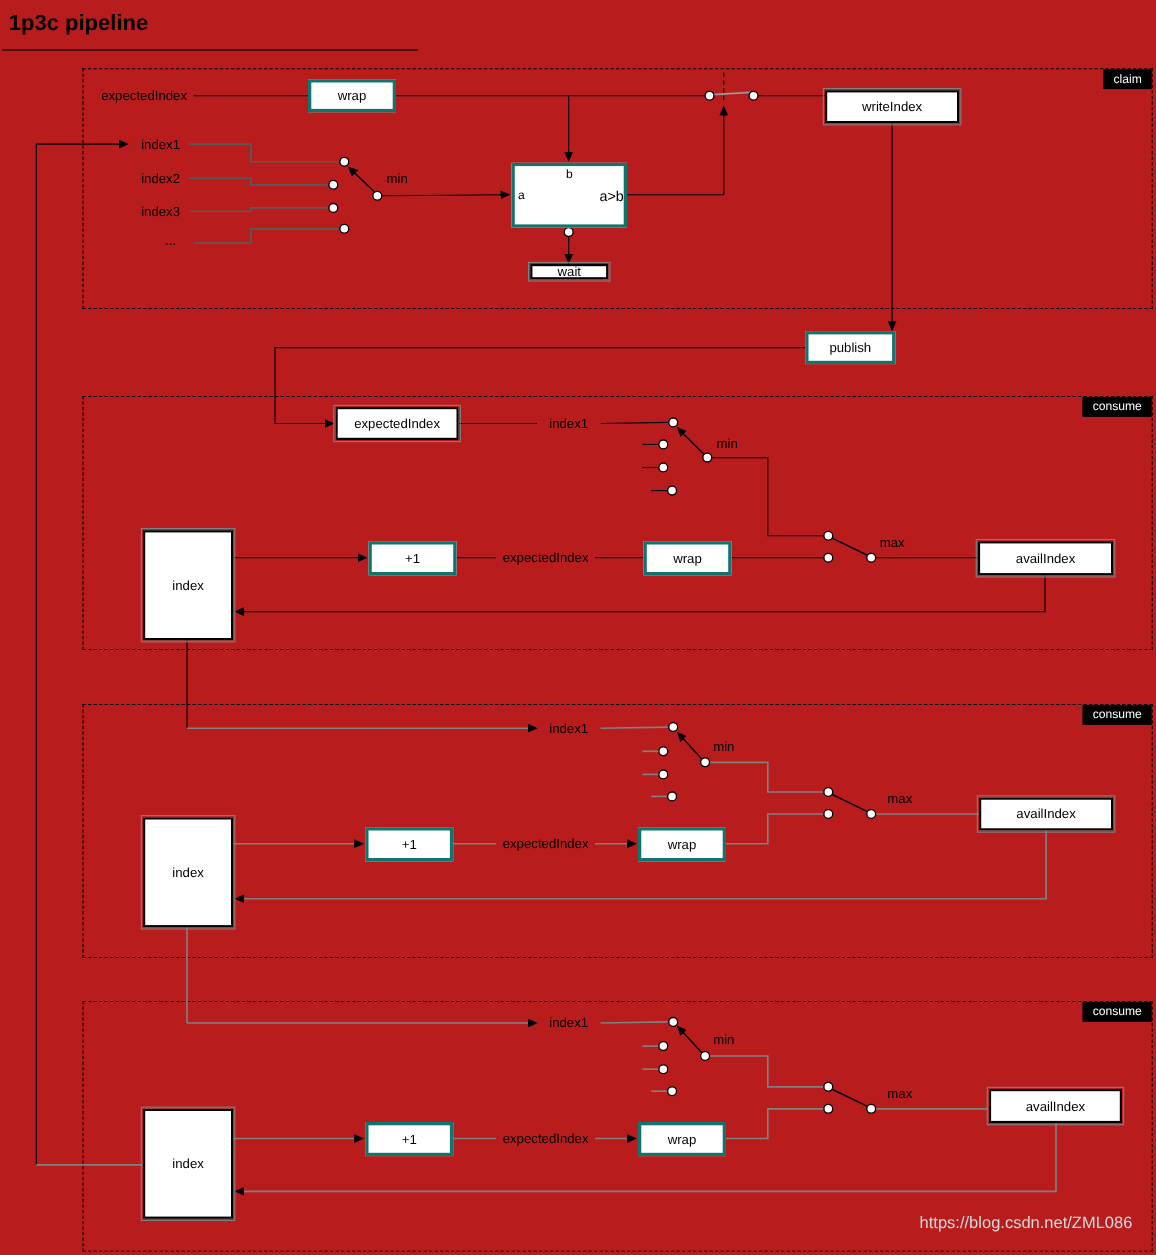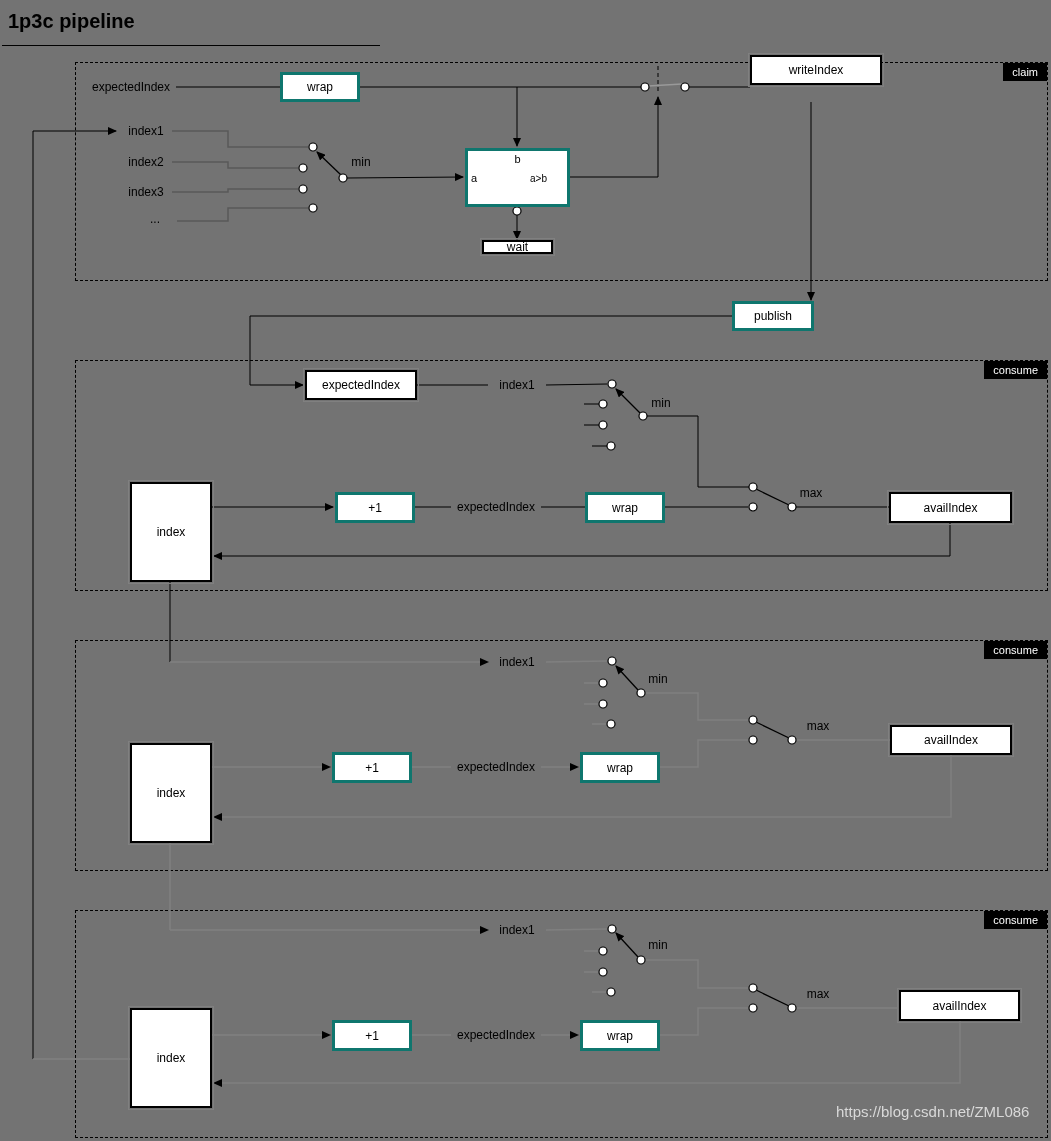--- a/index.html
+++ b/index.html
@@ -1,32 +1,32 @@
 <!DOCTYPE html>
 <html><head>
 <meta charset="utf-8">
 <style>
   html,body { margin:0; padding:0; background:#fff; }
   #canvas {
-    position:relative; width:1051px; height:1141px; background:#737373;
+    position:relative; width:1051px; height:1141px; background:#b91c1c;
     font-family:"Liberation Sans", sans-serif; color:#000; overflow:hidden;
   }
   .title { position:absolute; left:8px; top:10px; font-size:20px; font-weight:bold; z-index:4; }
   .rule  { position:absolute; left:2px; top:45px; width:378px; height:1px; background:#000; z-index:4; }
   .group { position:absolute; border:1px dashed #000; box-sizing:border-box; z-index:0; background:transparent; }
   .badge { position:absolute; top:0; right:0; background:#000; color:#fff; font-size:11px;
            line-height:18px; height:18px; padding:0 9px; z-index:5; }
   svg.wires { position:absolute; left:0; top:0; z-index:1; pointer-events:none; }
   .box { position:absolute; background:#fff; border:3px solid #0f766e; box-sizing:border-box;
          display:flex; align-items:center; justify-content:center; font-size:12px; z-index:2; }
   .box.bold { border:2px solid #000; outline:1px solid #808080; outline-offset:1px; }
   .lbl { position:absolute; transform:translate(-50%,-50%); font-size:12px; white-space:nowrap; z-index:3;text-align:right; }
   .cmp-b   { position:absolute; top:2px; left:0; right:0; text-align:center; font-size:11px; }
   .cmp-a   { position:absolute; left:3px;  top:50%; transform:translateY(-50%); font-size:11px; }
-  .cmp-out { position:absolute; right:20px; top:50%; transform:translateY(-50%); font-size:10px; }
+  .cmp-out { position:absolute; right:0; top:50%; transform:translateY(-50%); font-size:13px; }
   .watermark { position:absolute; left:836px; top:1103px; font-size:15px; color:#d9d9d9; z-index:1; }
 </style>
 </head>
 <body>
 
 <div id="canvas">
 
   <div class="title">1p3c pipeline</div>
   <div class="rule"></div>
 
@@ -166,21 +166,21 @@
         <circle cx="641" cy="960" r="4"></circle>
         <circle cx="753" cy="988" r="4"></circle>
           <circle cx="753" cy="1008" r="4"></circle>
         <circle cx="792" cy="1008" r="4"></circle>
       </g>
     </g>
   </svg>
 
   <div class="lbl" style="left:131px;top:87px">expectedIndex</div>
   <div class="box" style="left:280px;top:72px;width:80px;height:30px">wrap</div>
-  <div class="box bold" style="left:750px;top:55px;width:132px;height:30px">writeIndex</div>
+  <div class="box bold" style="left:750px;top:82px;width:122px;height:30px">writeIndex</div>
 
   <div class="lbl" style="left:146px;top:131px">index1</div>
   <div class="lbl" style="left:146px;top:162px">index2</div>
   <div class="lbl" style="left:146px;top:192px">index3</div>
   <div class="lbl" style="left:155px;top:219px">...</div>
   <div class="lbl" style="left:361px;top:162px">min</div>
 
   <div class="box" style="left:465px;top:148px;width:105px;height:59px">
     <span class="cmp-b">b</span>
     <span class="cmp-a">a</span>

